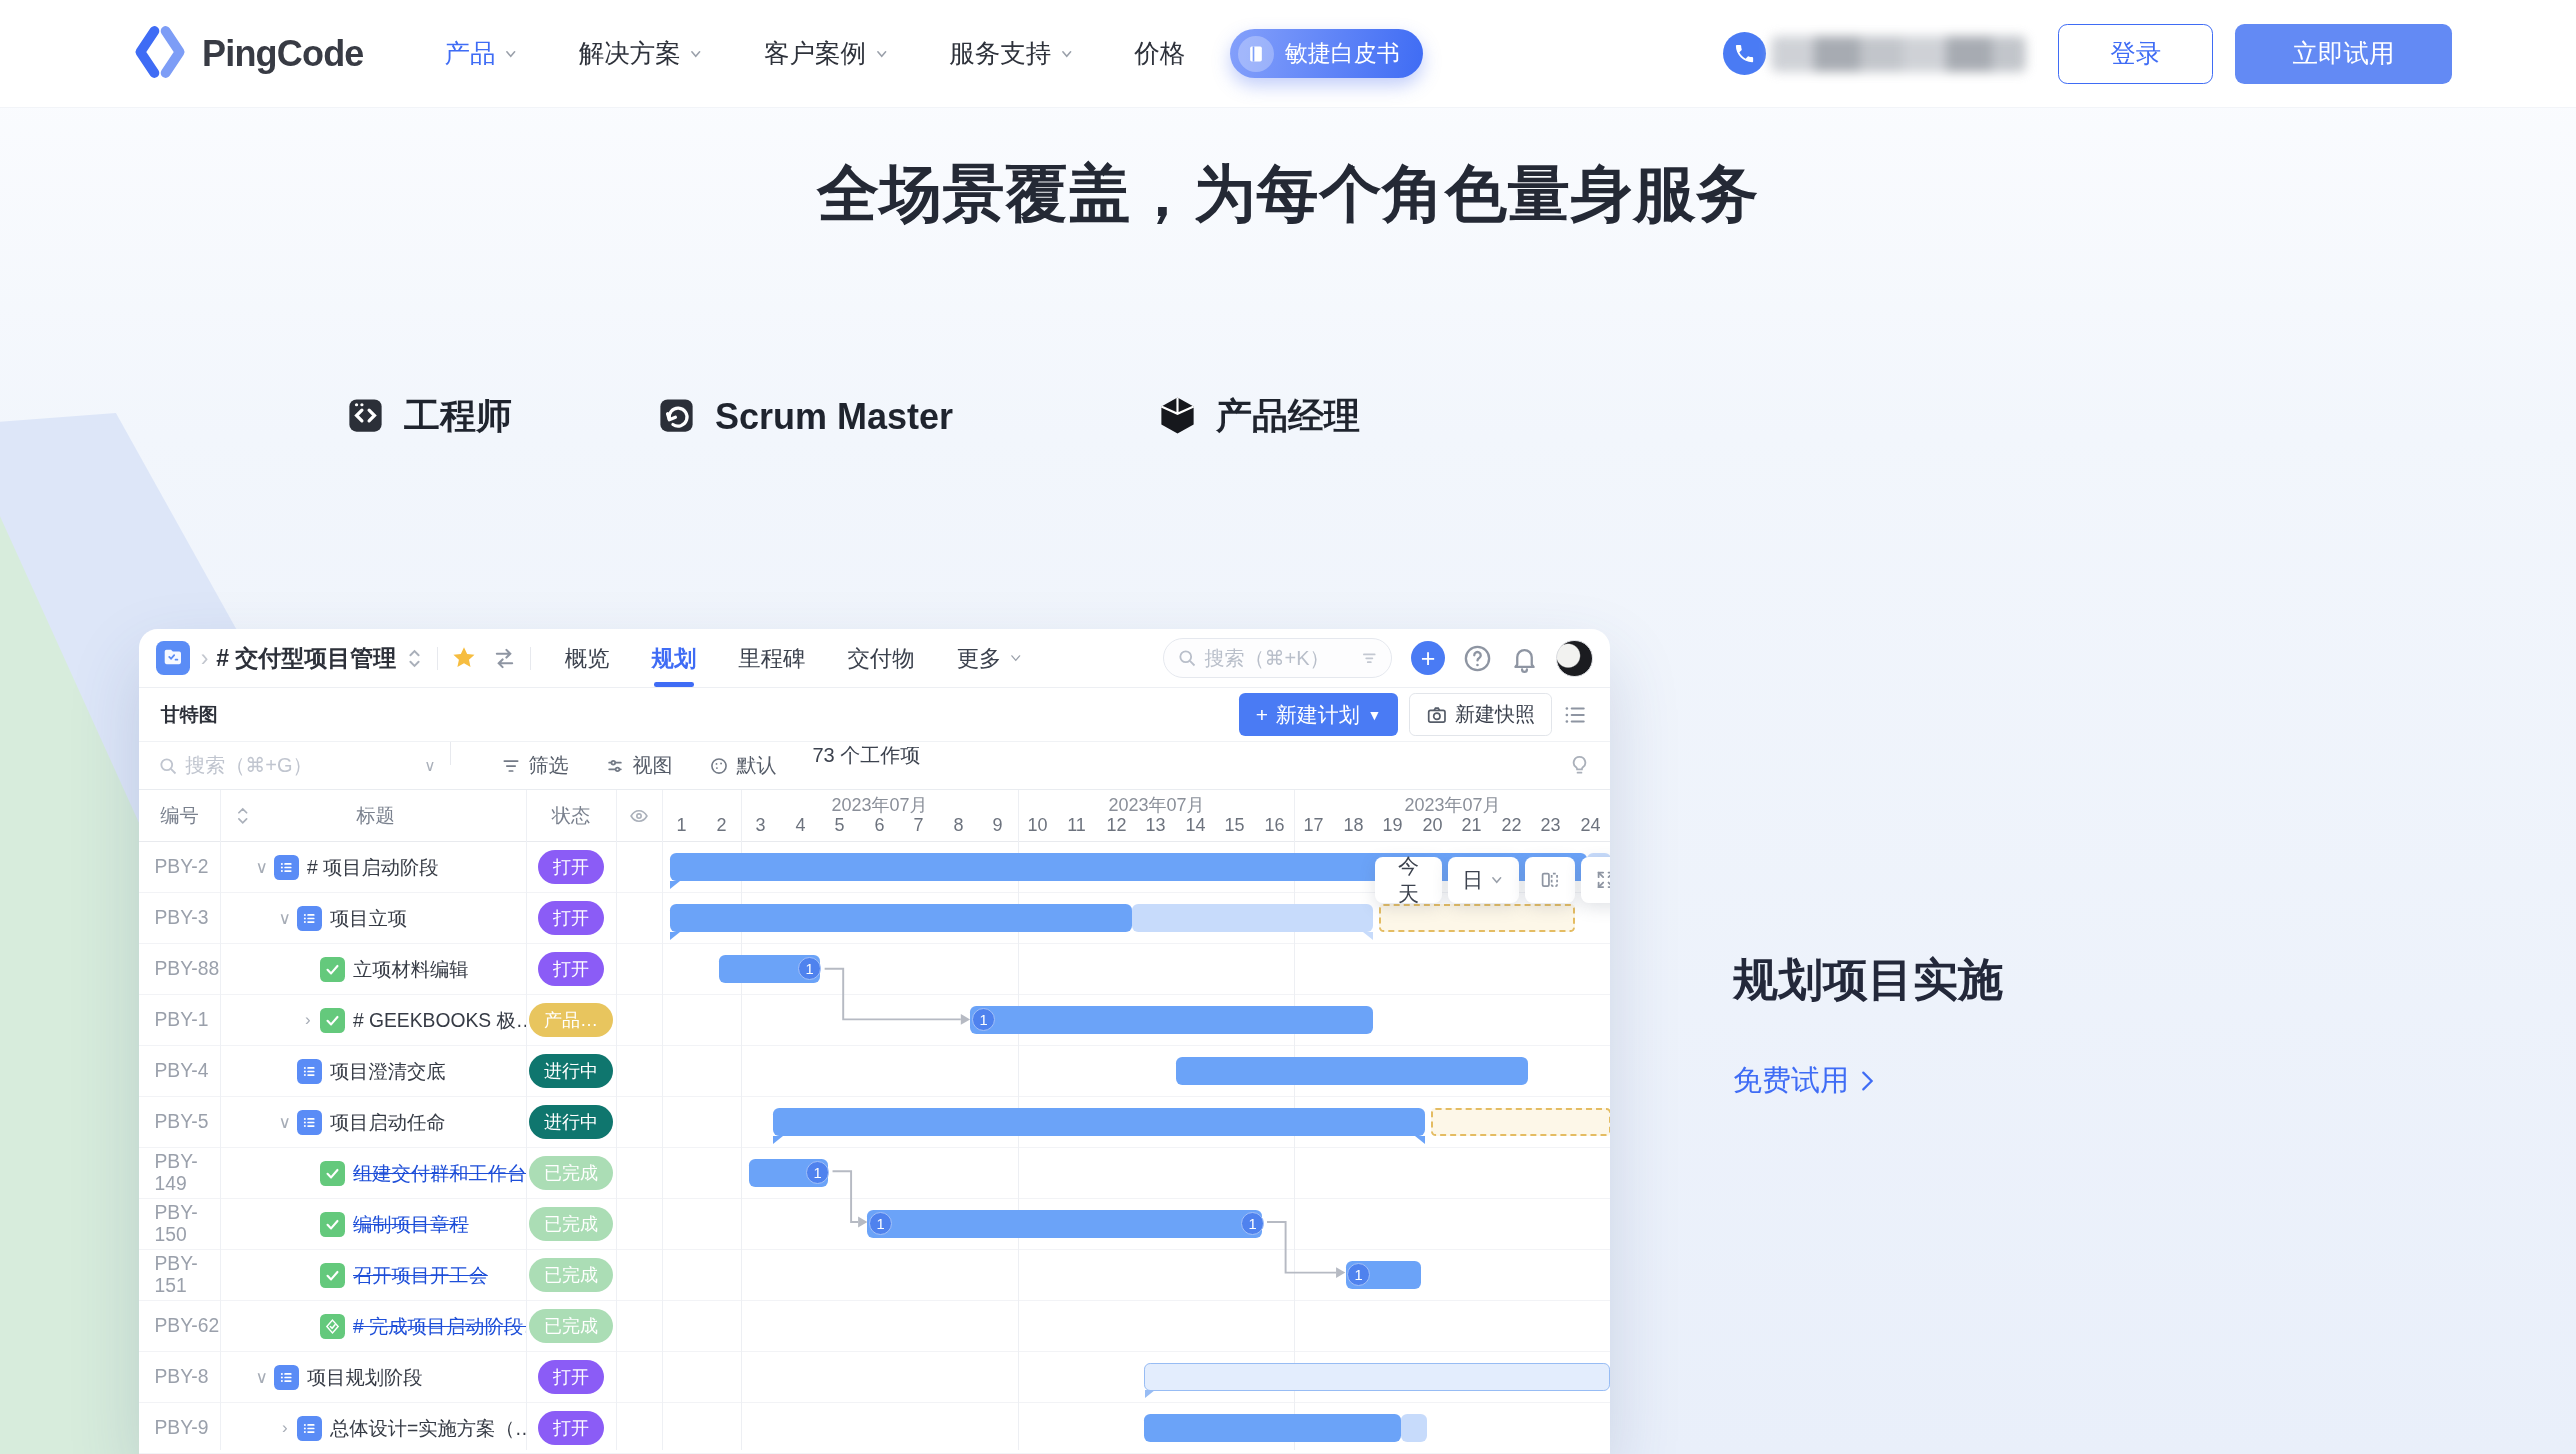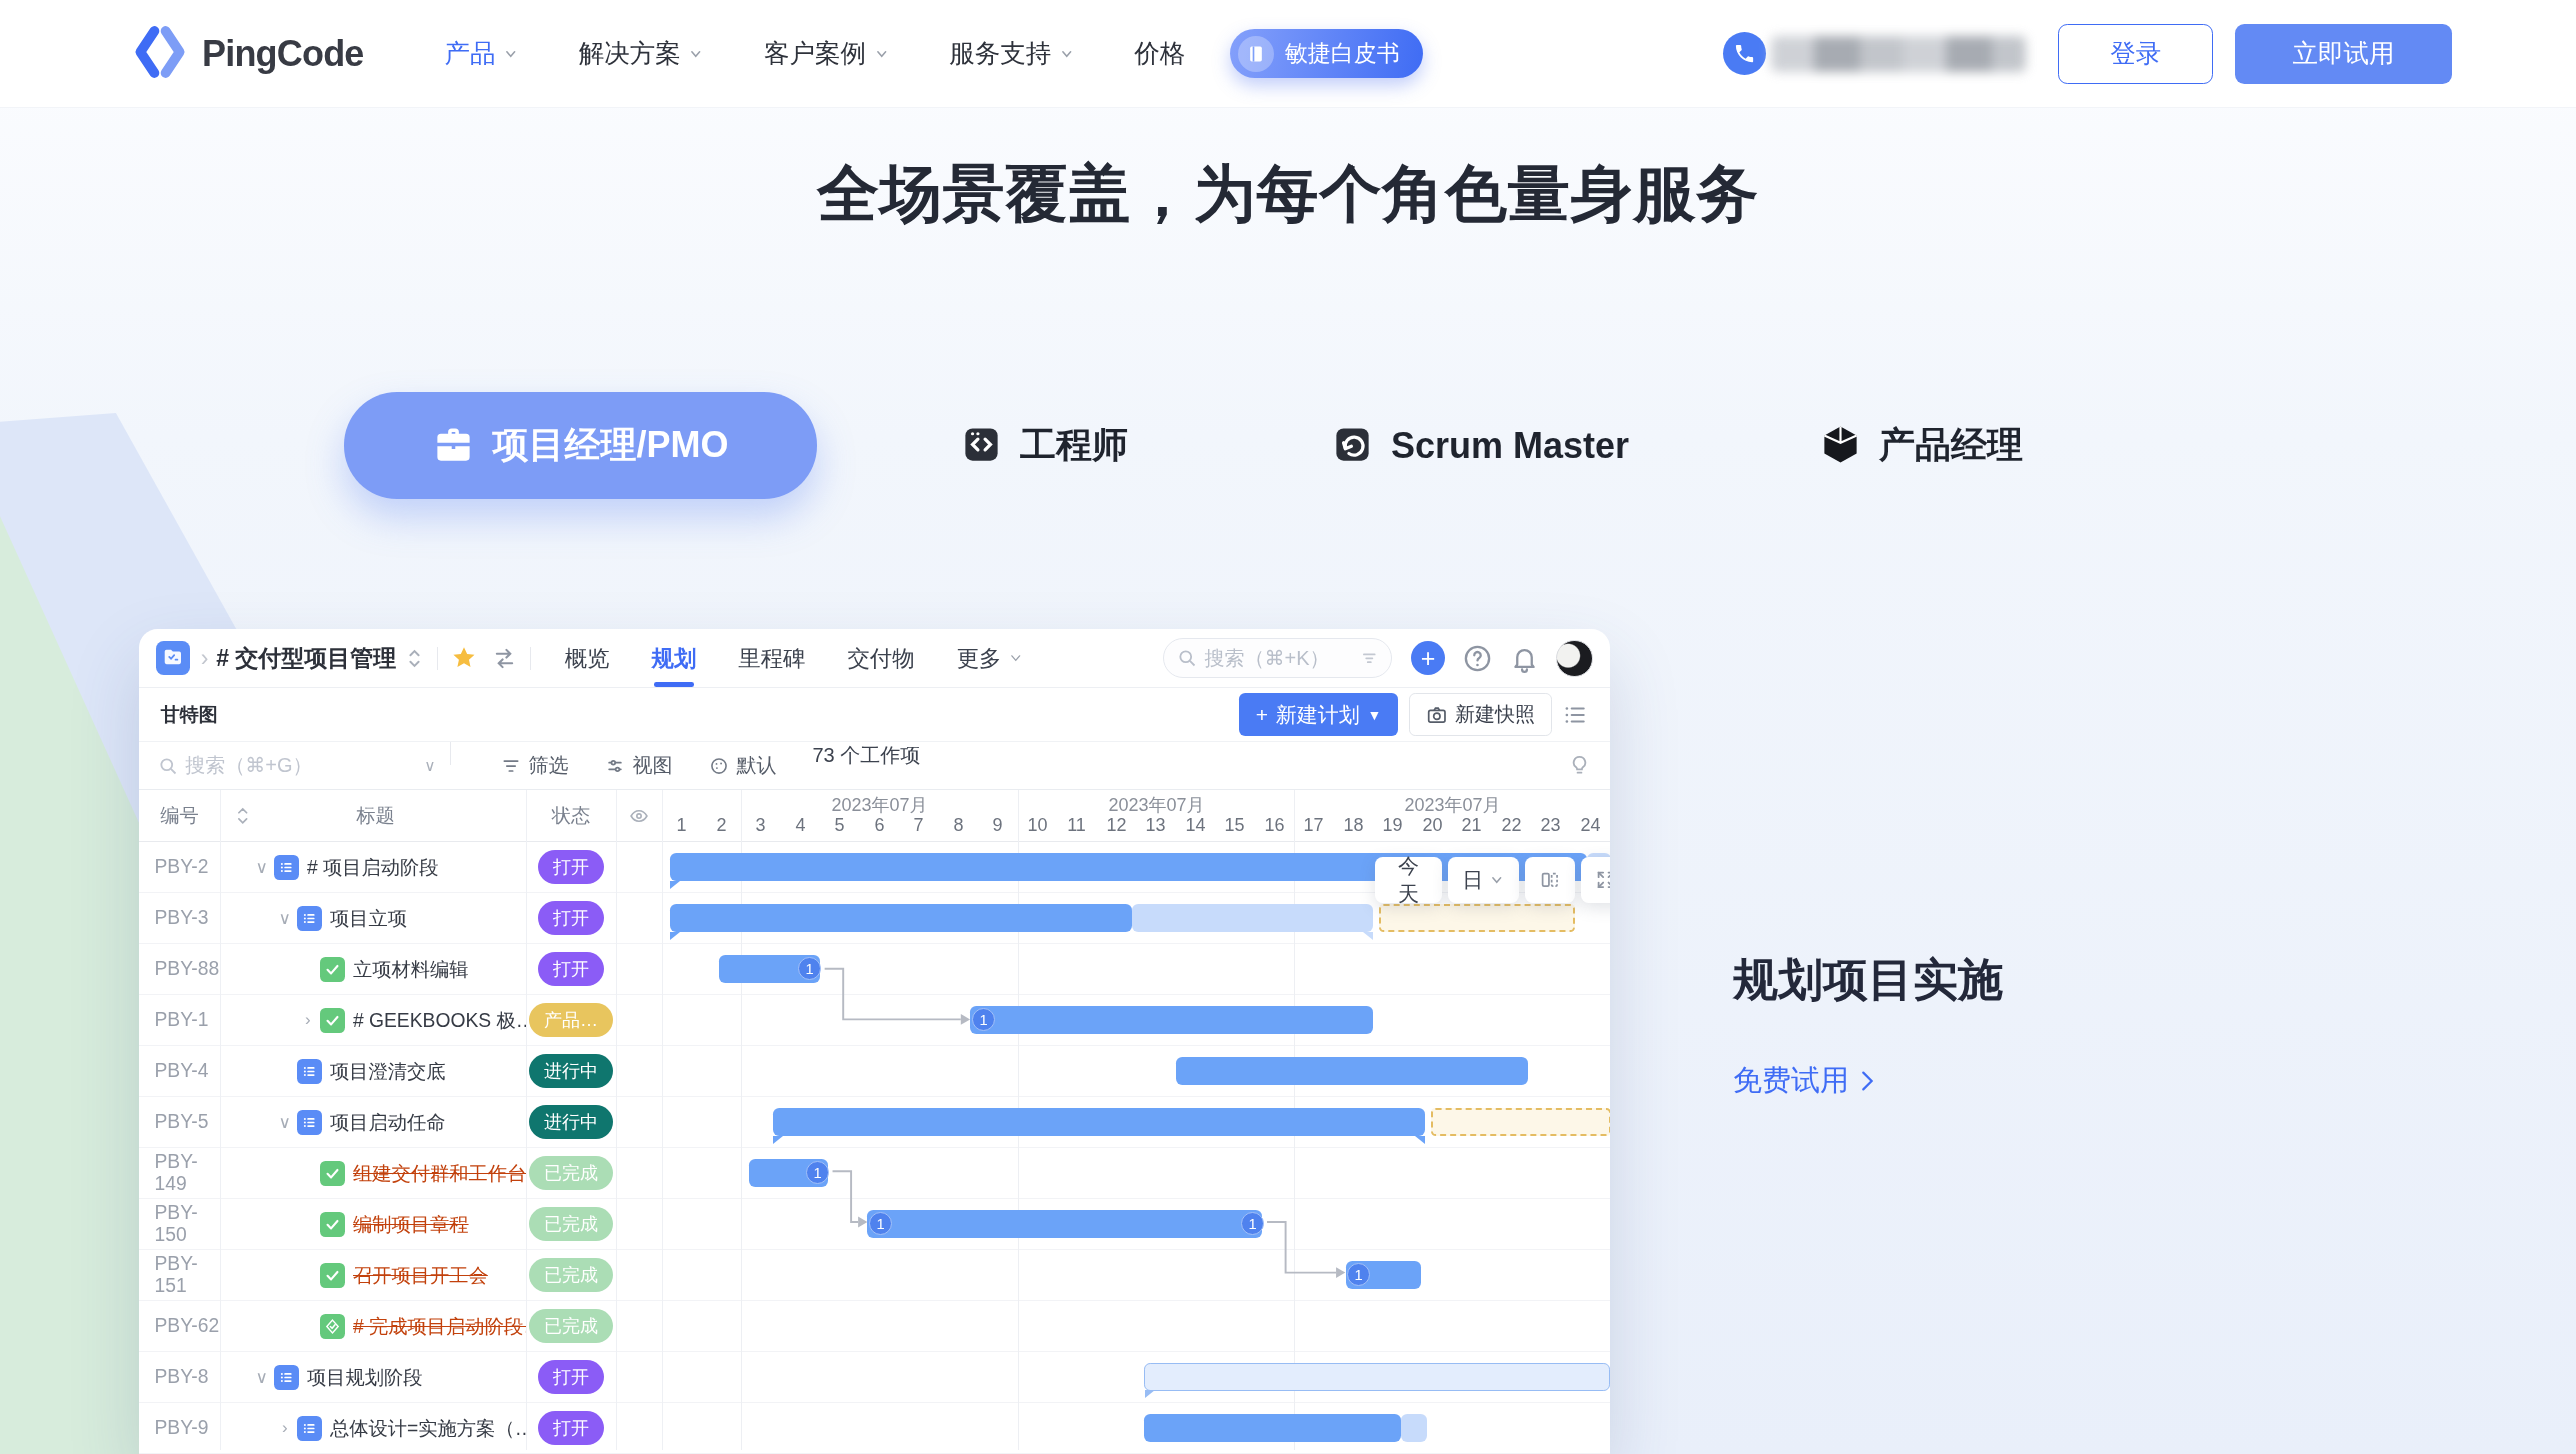--- a/index.html
+++ b/index.html
@@ -127,21 +127,21 @@
   .trow { position:relative; height:51px; border-bottom:0.8px solid #f2f3f6; display:flex; }
   .c-id { width:81px; flex:none; display:flex; align-items:center; padding-left:15.5px;
           font-size:19.3px; color:#9aa0ab; }
   .c-title { width:306px; flex:none; display:flex; align-items:center; overflow:hidden; }
   .exp { width:21.7px; flex:none; color:#a6acb6; font-size:17px; text-align:center; }
   .ticon { width:25px; height:25px; border-radius:5.4px; flex:none; margin:0 7.7px 0 1.5px;
            display:flex; align-items:center; justify-content:center; color:#fff; }
   .ticon.list { background:#5a8cf6; }
   .ticon.check, .ticon.milestone { background:#64c97c; }
   .ttext { font-size:19.3px; color:#363b45; white-space:nowrap; overflow:hidden; }
-  .trow.done .ttext { color:#c2410c; text-decoration:line-through; }
+  .trow.done .ttext { color:#1d4ed8; text-decoration:line-through; }
   .c-status { width:90px; flex:none; display:flex; align-items:center; justify-content:center; }
   .pill { padding:5.4px 14.7px; border-radius:17px; font-size:18px; color:#fff; white-space:nowrap; }
   .pill.open { background:#8b5cf6; }
   .pill.progress { background:#0f766e; }
   .pill.done { background:#abddb5; }
   .pill.ylabel { background:#e8c55e; }
   .c-eye { width:46px; flex:none; }
   .c-tl { position:relative; flex:1; }
 
   .seg { position:absolute; height:28px; top:10.8px; border-radius:6.2px; z-index:2; }
@@ -236,26 +236,20 @@
         <span class="phone-blur"></span>
       </div>
       <button class="btn-login">登录</button>
       <button class="btn-try">立即试用</button>
     </div>
   </header>
 
   <h1 class="hero">全场景覆盖，为每个角色量身服务</h1>
 
   <div class="roles" id="roles">
-      <div class="role active">
-        <span><svg class="ric" viewBox="0 0 24 24" fill="#fff">
-            <path d="M9 5a2 2 0 0 1 2-2h2a2 2 0 0 1 2 2v1h4a2 2 0 0 1 2 2v3H3V8a2 2 0 0 1 2-2h4V5zm2 1h2V5h-2v1zM3 13h8v1.5h2V13h8v6a2 2 0 0 1-2 2H5a2 2 0 0 1-2-2v-6z"></path>
-          </svg></span>
-        <span class="rlabel">项目经理/PMO</span>
-      </div>
       <div class="role">
         <span><svg class="ric" viewBox="0 0 24 24">
             <rect x="3" y="3" width="18" height="18" rx="4" fill="#2b2f38"></rect>
             <path d="M10 9l-3 3 3 3M14 9l3 3-3 3" stroke="#fff" stroke-width="1.8" fill="none" stroke-linecap="round"></path>
             <circle cx="7" cy="6" r=".9" fill="#fff"></circle>
             <circle cx="10" cy="6" r=".9" fill="#fff"></circle>
           </svg></span>
         <span class="rlabel">工程师</span>
       </div>
       <div class="role">

